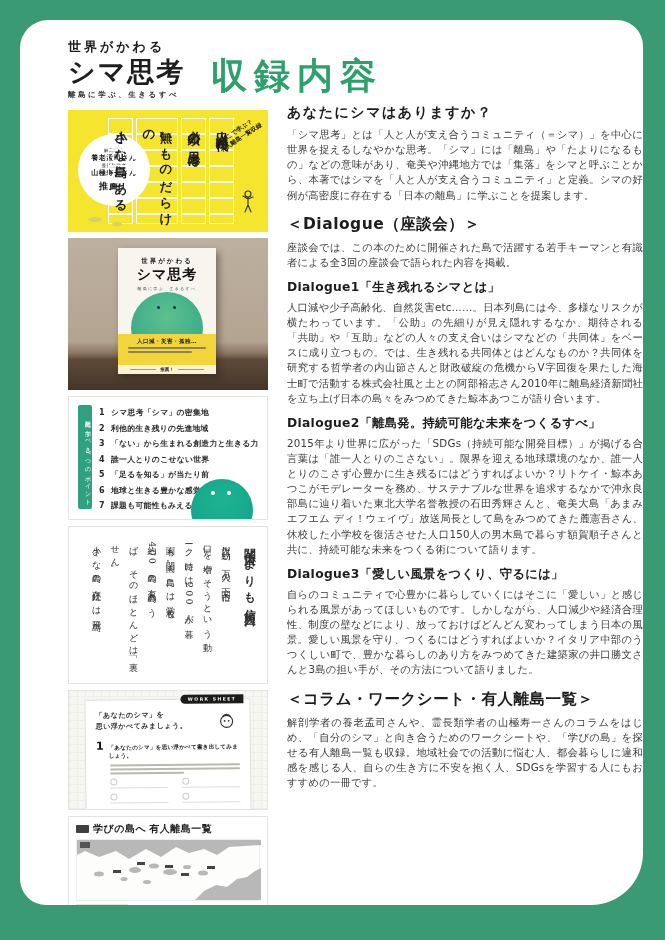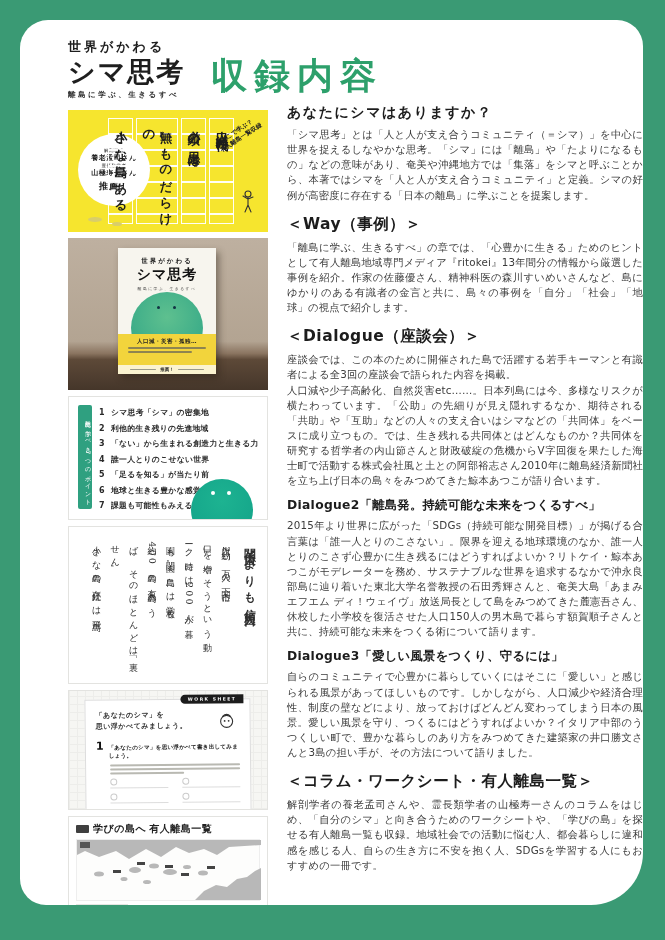--- a/index.html
+++ b/index.html
@@ -305,28 +305,25 @@
         </div>
       </div>
     </div>
 
     <div class="right-col">
       <div class="sec">
         <h3 class="h-q">あなたにシマはありますか？</h3>
         <p class="body">「シマ思考」とは「人と人が支え合うコミュニティ（＝シマ）」を中心に世界を捉えるしなやかな思考。「シマ」には「離島」や「たよりになるもの」などの意味があり、奄美や沖縄地方では「集落」をシマと呼ぶことから、本著ではシマを「人と人が支え合うコミュニティ」と定義。シマの好例が高密度に存在する「日本の離島」に学ぶことを提案します。</p>
       </div>
       <div class="sec">
-        <h3 class="h-bracket">＜Way（事例）＞</h3>
-        <p class="body">「離島に学ぶ、生きるすべ」の章では、「心豊かに生きる」ためのヒントとして有人離島地域専門メディア『ritokei』13年間分の情報から厳選した事例を紹介。作家の佐藤優さん、精神科医の森川すいめいさんなど、島にゆかりのある有識者の金言と共に、島々の事例を「自分」「社会」「地球」の視点で紹介します。</p>
-      </div>
-      <div class="sec">
         <h3 class="h-bracket">＜Dialogue（座談会）＞</h3>
         <p class="body">座談会では、この本のために開催された島で活躍する若手キーマンと有識者による全3回の座談会で語られた内容を掲載。</p>
       </div>
       <div class="sec">
+        <h3 class="h-dialogue">Dialogue1「生き残れるシマとは」</h3>
         <p class="body">人口減や少子高齢化、自然災害etc……。日本列島には今、多様なリスクが横たわっています。「公助」の先細りが見え隠れするなか、期待される「共助」や「互助」などの人々の支え合いはシマなどの「共同体」をベースに成り立つもの。では、生き残れる共同体とはどんなものか？共同体を研究する哲学者の内山節さんと財政破綻の危機からV字回復を果たした海士町で活動する株式会社風と土との阿部裕志さん2010年に離島経済新聞社を立ち上げ日本の島々をみつめてきた鯨本あつこが語り合います。</p>
       </div>
       <div class="sec">
         <h3 class="h-dialogue">Dialogue2「離島発。持続可能な未来をつくるすべ」</h3>
         <p class="body">2015年より世界に広がった「SDGs（持続可能な開発目標）」が掲げる合言葉は「誰一人とりのこさない」。限界を迎える地球環境のなか、誰一人とりのこさず心豊かに生き残るにはどうすればよいか？リトケイ・鯨本あつこがモデレーターを務め、サステナブルな世界を追求するなかで沖永良部島に辿り着いた東北大学名誉教授の石田秀輝さんと、奄美大島「あまみエフエム ディ！ウェイヴ」放送局長として島をみつめてきた麓憲吾さん、休校した小学校を復活させた人口150人の男木島で暮らす額賀順子さんと共に、持続可能な未来をつくる術について語ります。</p>
       </div>
       <div class="sec">
         <h3 class="h-dialogue">Dialogue3「愛しい風景をつくり、守るには」</h3>
         <p class="body">自らのコミュニティで心豊かに暮らしていくにはそこに「愛しい」と感じられる風景があってほしいものです。しかしながら、人口減少や経済合理性、制度の壁などにより、放っておけばどんどん変わってしまう日本の風景。愛しい風景を守り、つくるにはどうすればよいか？イタリア中部のうつくしい町で、豊かな暮らしのあり方をみつめてきた建築家の井口勝文さんと3島の担い手が、その方法について語りました。</p>
       </div>

